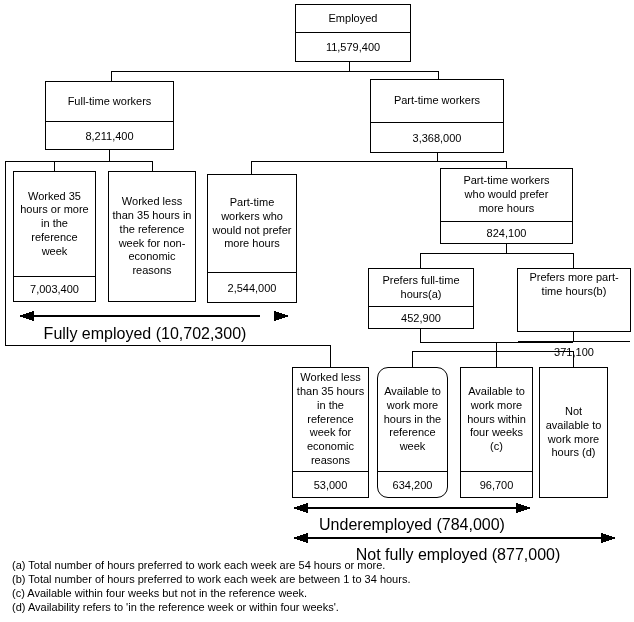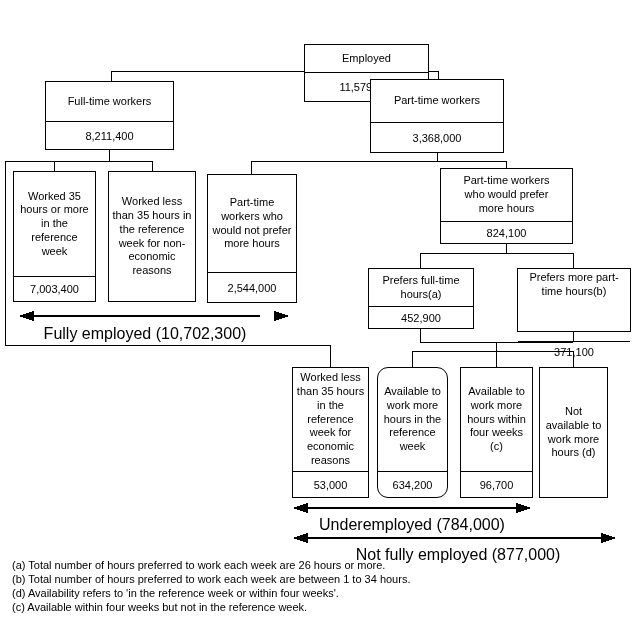--- a/index.html
+++ b/index.html
@@ -3,21 +3,21 @@
 <meta charset="utf-8">
 <style>
   html,body{margin:0;padding:0;background:#ffffff;}
   body{font-family:"Liberation Sans", sans-serif; color:#000; font-size:11px;}
   #canvas{position:relative;width:634px;height:622px;background:#fff;overflow:hidden;}
   svg.lines{position:absolute;left:0;top:0;width:634px;height:622px;}
   .node{position:absolute;background:#fff;border:1px solid #000;display:flex;flex-direction:column;box-sizing:border-box;}
   .nlabel{flex:1;display:flex;align-items:center;justify-content:center;text-align:center;padding:2px 3px;line-height:1.25;}
   .nvalue{border-top:1px solid #000;display:flex;align-items:center;justify-content:center;text-align:center;height:26px;flex:none;}
   
-  #n-employed   {left:304px;top:4px;  width:125px;height:58px;margin-top:40px;}
+  #n-employed   {left:295px;top:4px;  width:116px;height:58px;}
   #n-employed .nvalue{height:28px;}
   #n-fulltime   {left:45px; top:81px; width:129px;height:69px;}
   #n-fulltime .nvalue{height:27px;}
   #n-parttime   {left:370px;top:79px; width:134px;height:74px;}
   #n-parttime .nvalue{height:29px;}
   #n-worked35   {left:13px; top:171px;width:83px; height:131px;}
   #n-worked35 .nvalue{height:24px;}
   #n-workedless {left:108px;top:171px;width:88px; height:131px;}
   #n-workedless .nvalue{height:24px;}
   #n-ptnoprefer {left:207px;top:174px;width:90px; height:129px;}
@@ -146,19 +146,19 @@
 
   <div class="node" id="n-notavail">
     <div class="nlabel">Not available to work more hours (d)</div>
   </div>
 
   <div class="arrowlabel" id="lbl-fully">Fully employed  (10,702,300)</div>
   <div class="arrowlabel" id="lbl-under">Underemployed (784,000)</div>
   <div class="arrowlabel" id="lbl-notfully">Not fully employed (877,000)</div>
 
   <div id="footnotes">
-    <div class="fnote">(a) Total number of hours preferred to work each week are 26 hours or more.</div>
+    <div class="fnote">(a) Total number of hours preferred to work each week are 54 hours or more.</div>
     <div class="fnote">(b) Total number of hours preferred to work each week are between 1 to 34 hours.</div>
+    <div class="fnote">(c) Available within four weeks but not in the reference week.</div>
     <div class="fnote">(d) Availability refers to 'in the reference week or within four weeks'.</div>
-    <div class="fnote">(c) Available within four weeks but not in the reference week.</div>
   </div>
 
 </div>
 
 </body></html>

